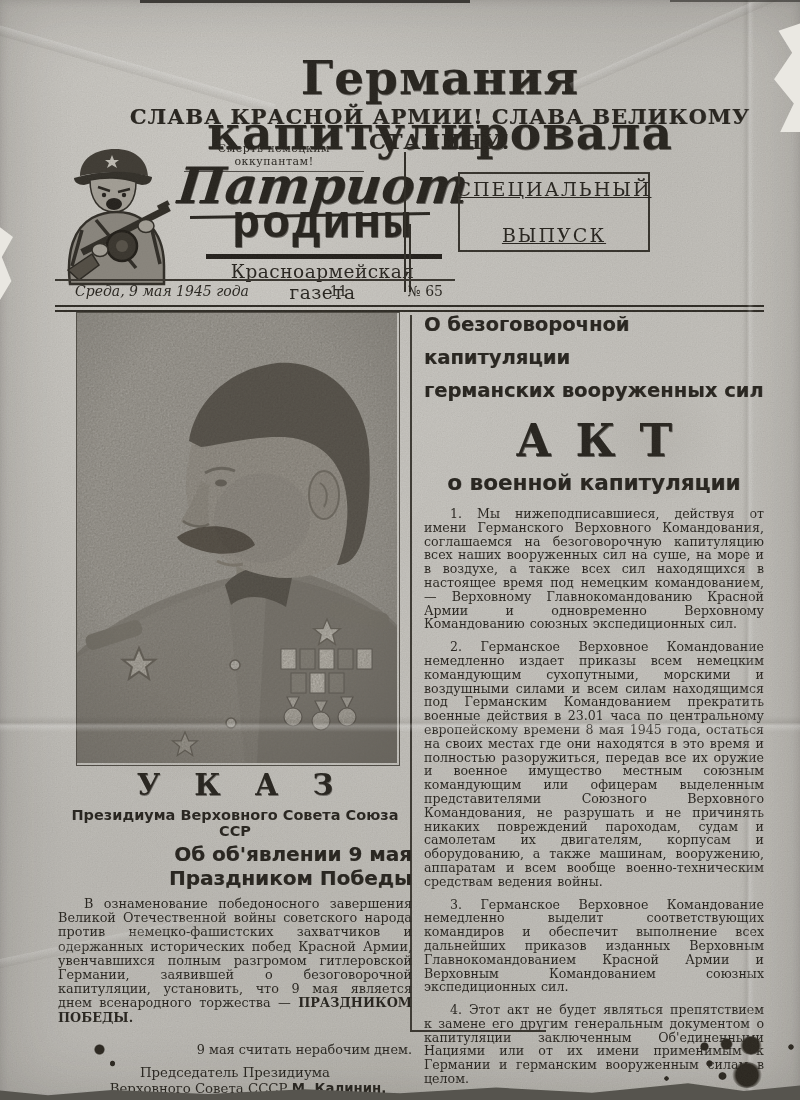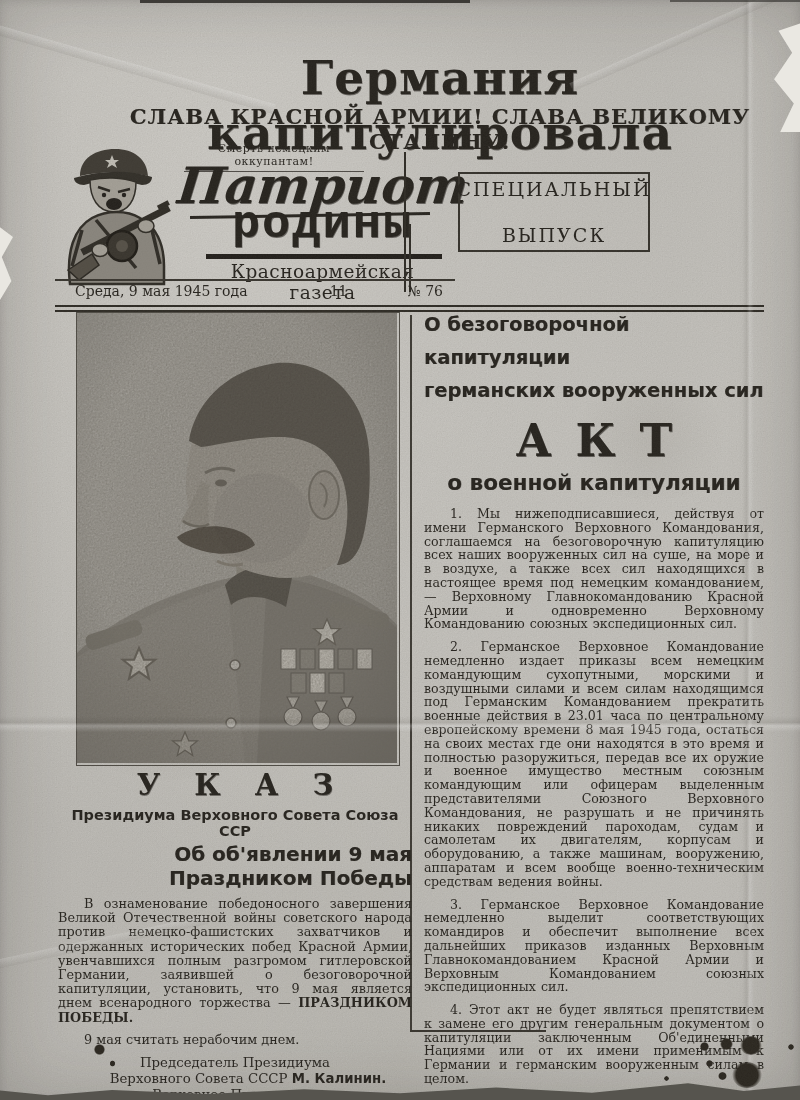--- a/index.html
+++ b/index.html
@@ -35,46 +35,46 @@
   .logo2{left:200px;top:198px;width:245px;text-align:center;
     font-family:Liberation Mono, monospace;font-weight:800;font-size:47px;letter-spacing:2px;
     text-shadow:.6px .6px 0 rgba(25,22,18,.6);}
   .logo2-rule{left:206px;top:254px;width:236px;height:5px;background:#1d1a16;}
   .gazette{left:200px;top:261px;width:245px;text-align:center;font-size:18.5px;letter-spacing:.5px;}
 
   .mast-vrule-a{left:404px;top:152px;width:2px;height:140px;background:#2a2721;}
   .mast-vrule-b{left:409px;top:224px;width:2px;height:68px;background:#2a2721;}
 
   .special-box{left:458px;top:172px;width:188px;height:76px;border:2px solid #312e28;
-    display:flex;flex-direction:column;align-items:center;justify-content:center;gap:24px;}
+    display:flex;flex-direction:column;align-items:center;justify-content:center;gap:24px;text-decoration:underline;}
   .special-box div{font-size:19px;letter-spacing:2px;}
 
   
   .dateline-top-rule{left:55px;top:279px;width:400px;height:1.5px;background:#35322c;}
   .dateline{left:55px;top:283px;width:400px;display:flex;align-items:center;font-size:14px;}
-  .dl-date{padding-left:20px;}
+  .dl-date{padding-left:20px;font-style:italic;}
   .dl-mid{margin-left:auto;}
   .dl-issue{margin-left:60px;padding-right:12px;}
   .dateline-dbl-a{left:55px;top:305px;width:709px;height:2px;background:#2a2721;}
   .dateline-dbl-b{left:55px;top:310px;width:709px;height:1.5px;background:#2a2721;}
 
   
   .col-divider{left:410px;top:315px;width:1.5px;height:717px;background:#3a3731;}
 
   .portrait-wrap{left:76px;top:312px;width:322px;height:452px;border:1px solid rgba(55,52,45,.85);}
   .portrait-wrap svg{display:block;}
 
   .decree{left:58px;top:768px;width:354px;}
   .decree-title{text-align:center;font-size:29px;font-weight:bold;letter-spacing:12px;text-indent:12px;
     text-shadow:.5px .5px 0 rgba(25,22,18,.5);}
   .decree-issuer{text-align:center;font-family:"DejaVu Sans",sans-serif;font-weight:bold;font-size:14.5px;margin-top:5px;}
   .decree-subject{text-align:right;font-family:"DejaVu Sans",sans-serif;font-weight:bold;font-size:20px;margin-top:3px;
     text-shadow:.4px .4px 0 rgba(25,22,18,.45);}
   .decree-body{margin-top:7px;font-size:12.8px;line-height:14.2px;text-align:justify;text-indent:26px;word-spacing:1.5px;}
-  .decree-body2{margin-top:8px;font-size:12.8px;line-height:14.2px;text-indent:26px;}
+  .decree-body2{margin-top:18px;font-size:12.8px;line-height:14.2px;text-indent:26px;text-align:right;}
   .sig{margin-top:8px;font-size:13.3px;line-height:15.8px;text-align:center;}
   .sig .name{font-family:"DejaVu Sans",sans-serif;font-weight:bold;margin-top:20px;}
   .sig-line2{padding-left:26px;}
 
   .col-right{left:424px;top:308px;width:340px;}
   .act-kicker{text-align:center;font-family:"DejaVu Sans",sans-serif;font-weight:bold;font-size:22px;letter-spacing:1px;
     text-shadow:.4px .4px 0 rgba(25,22,18,.5);}
   .act-deck{text-align:left;font-family:"DejaVu Sans",sans-serif;font-weight:bold;font-size:19.5px;margin-top:0;line-height:33px;
     text-shadow:.4px .4px 0 rgba(25,22,18,.45);}
   .act-title{text-align:center;font-weight:bold;font-size:44px;letter-spacing:24px;text-indent:24px;margin-top:8px;
@@ -160,21 +160,21 @@
 
     <div class="abs special-box">
       <div>СПЕЦИАЛЬНЫЙ</div>
       <div>ВЫПУСК</div>
     </div>
 
     <div class="abs dateline-top-rule"></div>
     <div class="abs dateline">
       <span class="dl-date">Среда, 9 мая 1945 года</span>
       <span class="dl-mid">11</span>
-      <span class="dl-issue">№ 76</span>
+      <span class="dl-issue">№ 65</span>
     </div>
     <div class="abs dateline-dbl-a"></div>
     <div class="abs dateline-dbl-b"></div>
 
     <div class="abs col-divider"></div>
 
     <div class="abs portrait-wrap">
       <svg width="320" height="450" viewBox="0 0 320 450">
         <defs>
           <linearGradient id="pbg" x1="0" y1="0" x2="1" y2="1">

